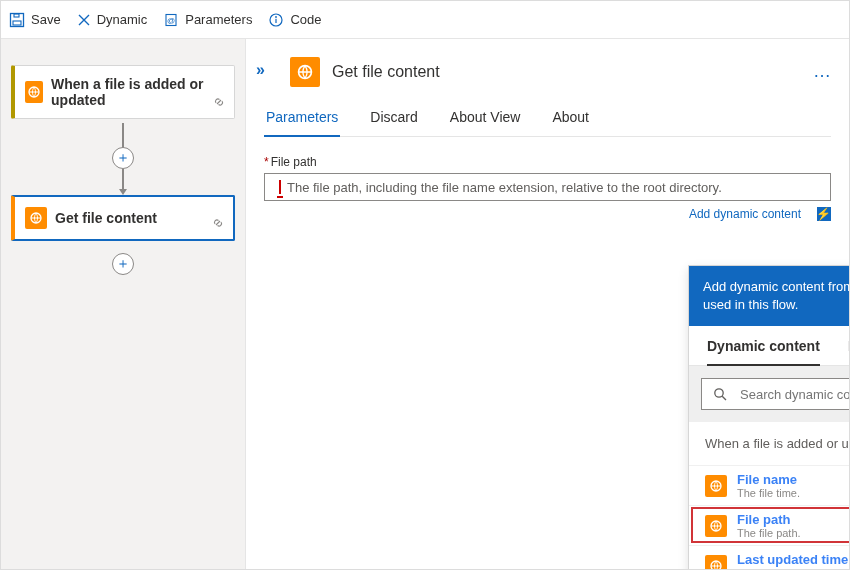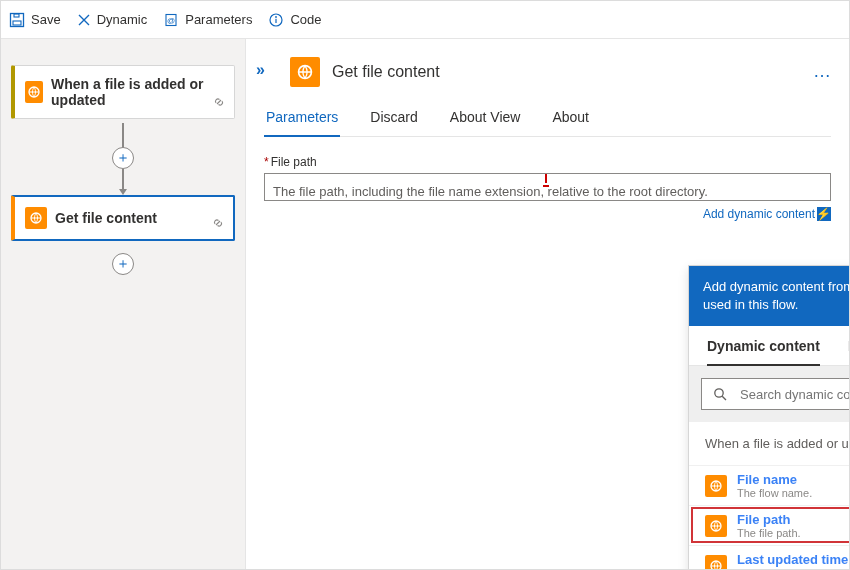--- a/index.html
+++ b/index.html
@@ -26,26 +26,26 @@
   .collapse-ico{position:absolute;left:10px;top:22px;color:#1168bf;cursor:pointer;font-size:16px;font-weight:bold;}
   .hdr{display:flex;align-items:center;gap:12px;}
   .hdr .ftp-ico{width:30px;height:30px;}
   .hdr .t{font-size:16px;}
   .ellipsis{position:absolute;right:16px;top:22px;color:#1168bf;cursor:pointer;font-size:18px;letter-spacing:2px;}
   .tabs{display:flex;gap:28px;margin-top:22px;border-bottom:1px solid #e5e5e5;font-size:14px;}
   .tabs .tab{padding:0 2px 10px 2px;cursor:pointer;}
   .tabs .tab.active{color:#1168bf;border-bottom:2px solid #1168bf;margin-bottom:-1px;font-weight:400;}
   .field-lbl{margin-top:18px;font-size:12px;color:#323130;}
   .field-lbl .req{color:#a80000;margin-right:2px;}
-  .inputwrap{border:1px solid #8a8886;height:28px;display:flex;align-items:center;padding:0 6px;margin-top:4px;flex-direction:column;}
+  .inputwrap{border:1px solid #8a8886;height:28px;display:flex;align-items:center;padding:0 14px;margin-top:4px;}
   .inputwrap input{border:none;outline:none;width:100%;font-size:13px;color:#323130;}
   .inputwrap input::placeholder{color:#605e5c;}
   .inputwrap .cursor-mark{width:2px;height:14px;background:#c00;margin-right:4px;position:relative;}
   .inputwrap .cursor-mark::after{content:"";position:absolute;left:-2px;bottom:-4px;width:6px;height:2px;background:#c00;}
-  .add-dyn{display:flex;justify-content:flex-end;margin-top:6px;font-size:12px;color:#1168bf;align-items:center;gap:2px;cursor:pointer;}
+  .add-dyn{display:flex;justify-content:flex-end;margin-top:6px;font-size:12px;color:#1168bf;align-items:center;gap:16px;cursor:pointer;}
   .add-dyn .sq{width:14px;height:14px;background:#1168bf;color:#fff;display:flex;align-items:center;justify-content:center;font-size:12px;line-height:1;}
   .connected{margin-top:18px;font-size:13px;color:#8a8886;}
   
   .popup{position:absolute;left:442px;top:226px;width:398px;border:1px solid #d6d6d6;background:#fff;box-shadow:0 4px 10px rgba(0,0,0,0.12);}
   .popup-hdr{background:#1168bf;color:#fff;padding:12px 14px;display:flex;align-items:flex-start;justify-content:space-between;font-size:13px;}
   .popup-hdr .msg{max-width:300px;line-height:1.4;}
   .popup-tabs{display:flex;gap:28px;padding:12px 18px 0 18px;font-size:14px;border-bottom:1px solid #e5e5e5;}
   .popup-tabs .ptab{padding-bottom:10px;cursor:pointer;}
   .popup-tabs .ptab.active{font-weight:600;border-bottom:2px solid #323130;margin-bottom:-1px;}
   .search-area{background:#efefef;padding:12px;}
@@ -196,21 +196,21 @@
       <div class="items">
         <div class="item">
           <span class="ftp-ico">
               <svg width="14" height="14" viewBox="0 0 14 14">
                 <circle cx="7" cy="7" r="5" fill="none" stroke="#fff" stroke-width="1.3"></circle>
                 <path d="M2 7h10M7 2c2 3 2 7 0 10M7 2c-2 3-2 7 0 10" fill="none" stroke="#fff" stroke-width="1"></path>
               </svg>
             </span>
           <div>
             <div class="lbl">File name</div>
-            <div class="desc">The flow name.</div>
+            <div class="desc">The file time.</div>
           </div>
         </div>
         <div class="item selected-item">
           <span class="ftp-ico">
               <svg width="14" height="14" viewBox="0 0 14 14">
                 <circle cx="7" cy="7" r="5" fill="none" stroke="#fff" stroke-width="1.3"></circle>
                 <path d="M2 7h10M7 2c2 3 2 7 0 10M7 2c-2 3-2 7 0 10" fill="none" stroke="#fff" stroke-width="1"></path>
               </svg>
             </span>
           <div>

